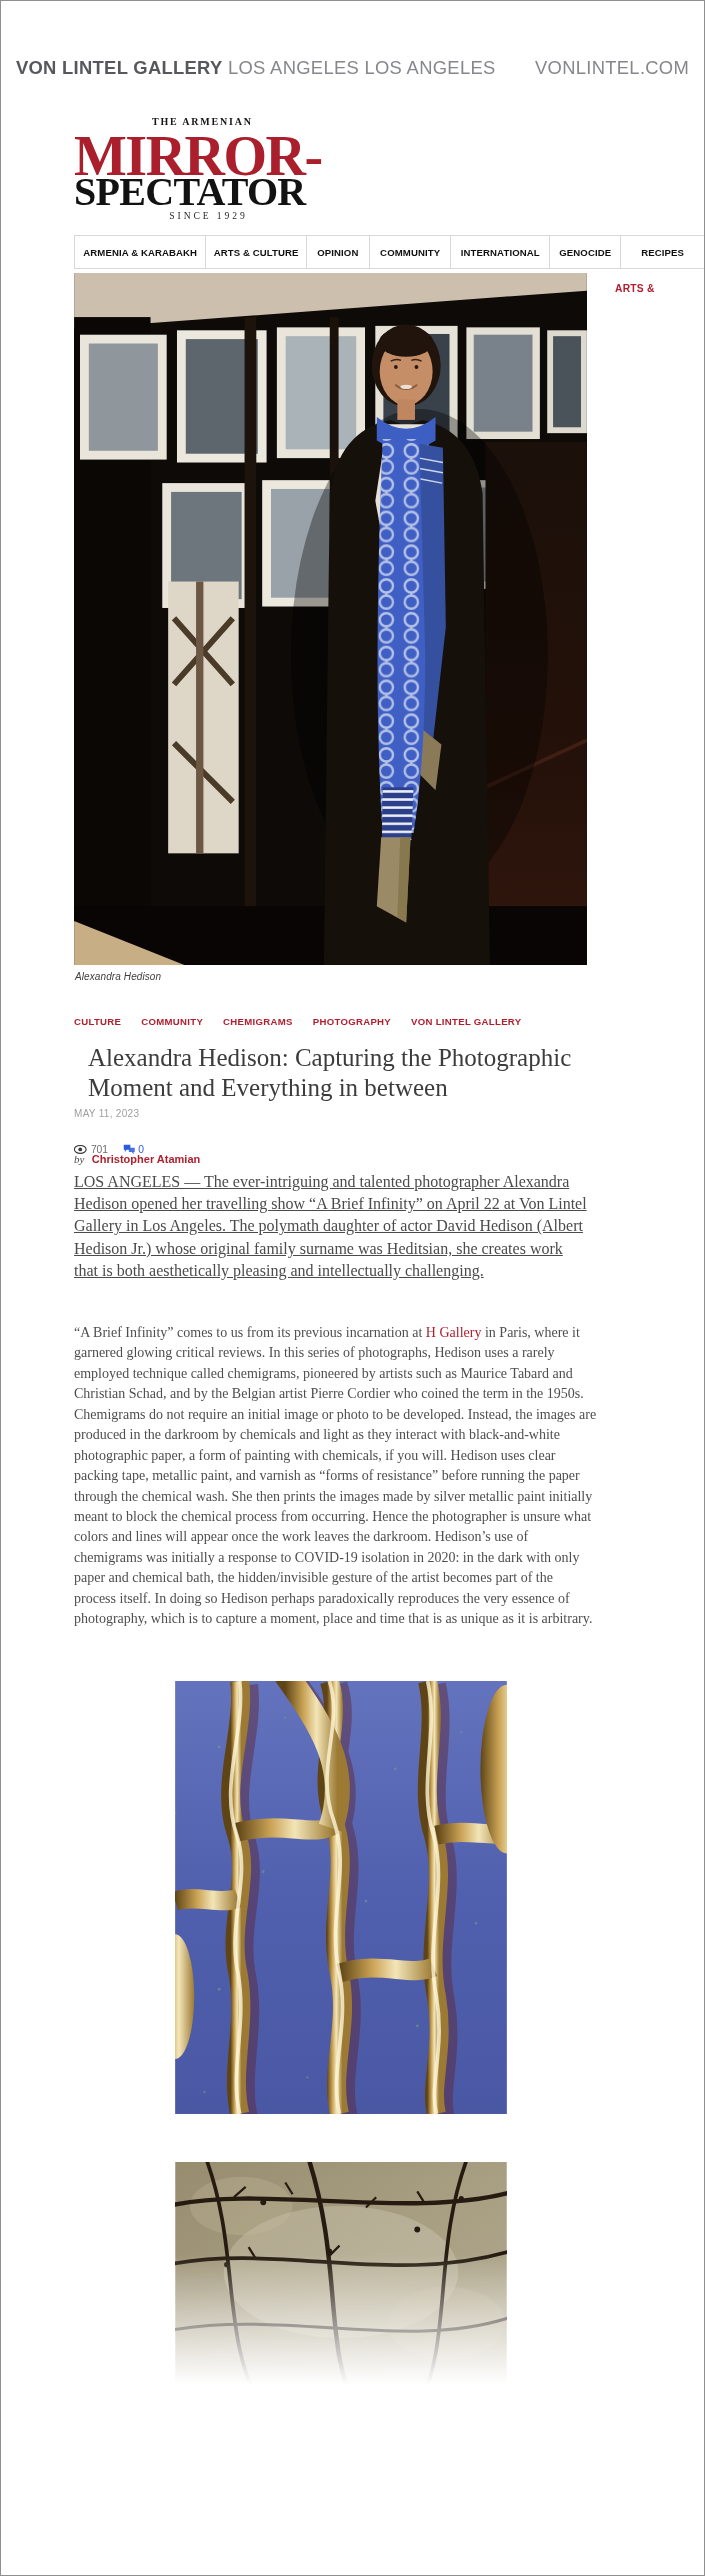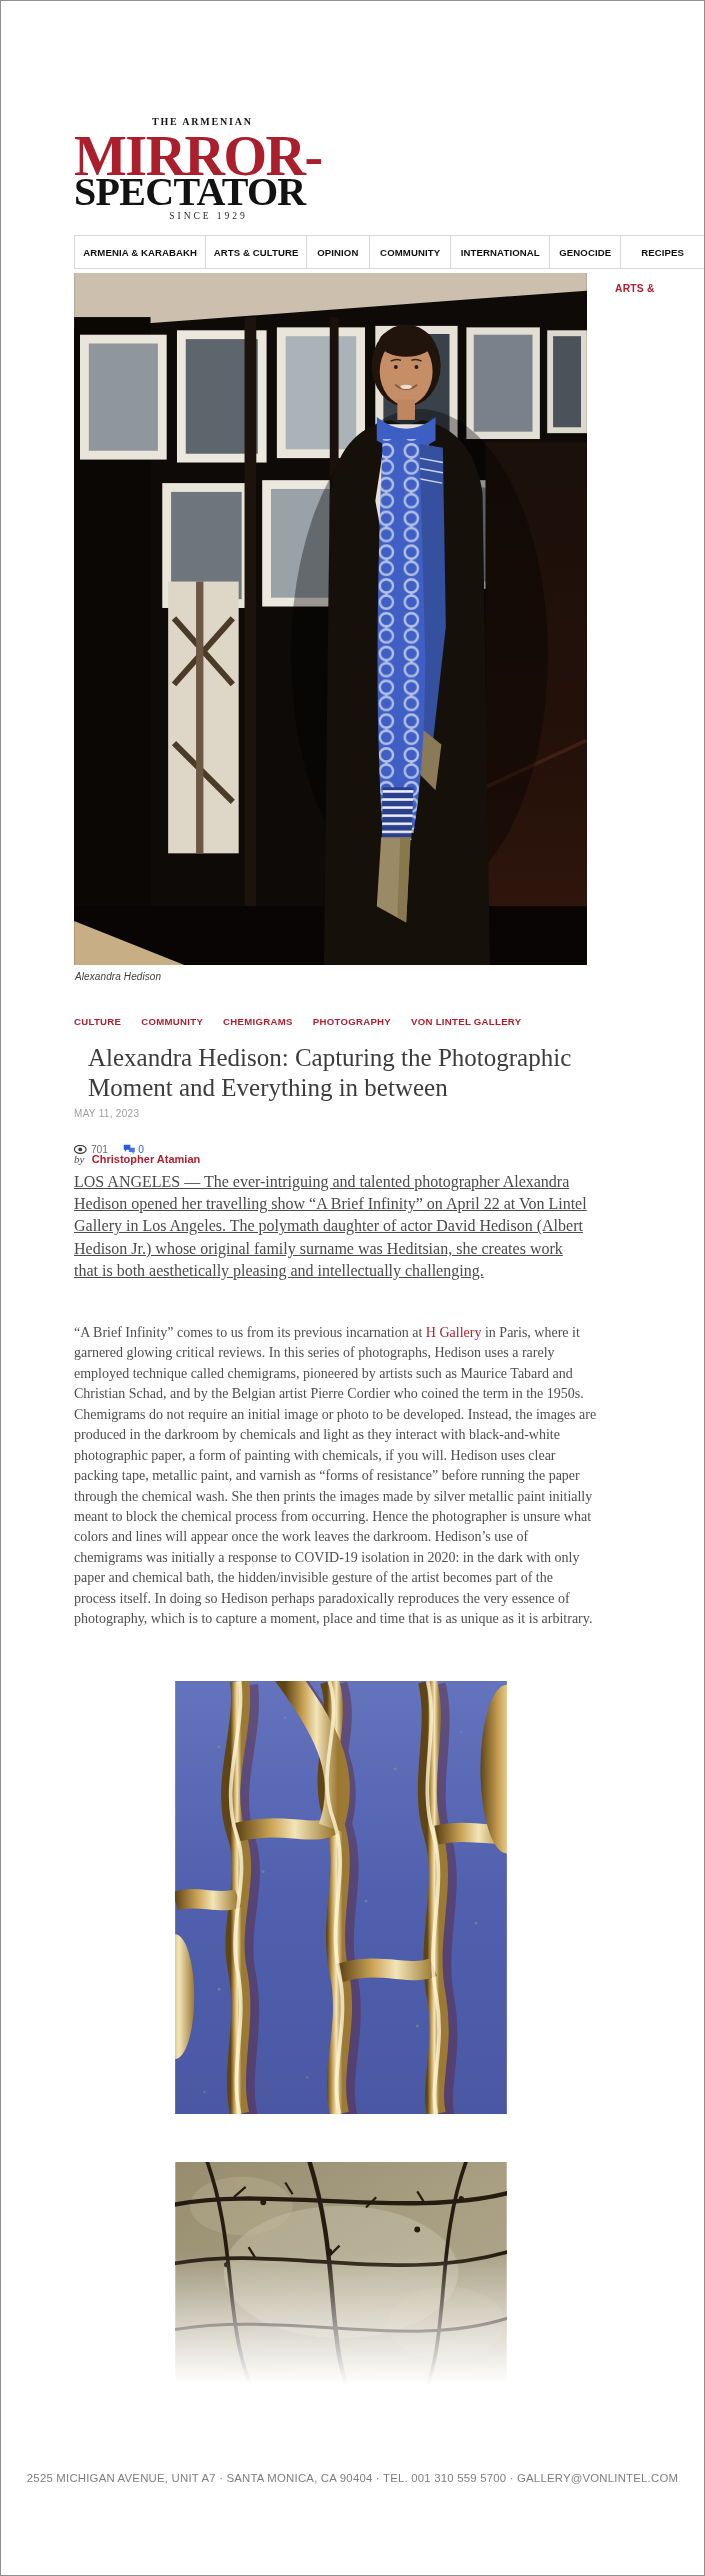--- a/index.html
+++ b/index.html
@@ -71,20 +71,26 @@
       mask-image:linear-gradient(to bottom,rgba(0,0,0,1) 0%,rgba(0,0,0,1) 38%,rgba(0,0,0,.55) 62%,rgba(0,0,0,0) 92%);}
 
   .footer{position:absolute;left:0;top:2471px;width:100%;text-align:center;font-size:11.4px;
       color:#7d7f82;letter-spacing:0.2px;}
 </style>
 </head>
 <body>
 
 <div class="page sans">
 
+  <div class="banner">
+    <span class="bname">VON LINTEL GALLERY</span>
+    <span>LOS ANGELES</span>
+    <span>LOS ANGELES</span>
+    <span class="bsite">VONLINTEL.COM</span>
+  </div>
 
   <div class="masthead" style="height:125px;">
     <div class="kicker">THE ARMENIAN</div>
     <div class="mirror">MIRROR-</div>
     <div class="spectator">SPECTATOR</div>
     <div class="since">SINCE 1929</div>
   </div>
 
   <div class="nav">
     <div class="nav-item" style="width:140px">ARMENIA &amp; KARABAKH</div>
@@ -313,16 +319,15 @@
       <g fill="#261b10">
         <circle cx="120" cy="55" r="4"></circle>
           <circle cx="210" cy="122" r="4"></circle>
           <circle cx="330" cy="92" r="4"></circle>
         <circle cx="70" cy="140" r="3.5"></circle>
           <circle cx="390" cy="50" r="3.5"></circle>
       </g>
     </svg>
   </div>
 
-  <div class="footer">2525 MICHIGAN AVENUE, UNIT A7 · SANTA MONICA, CA 90404 · TEL. 001 310 559 5700 · GALLERY@VONLINTEL.COM</div>
 
 </div>
 
 
 </body></html>

